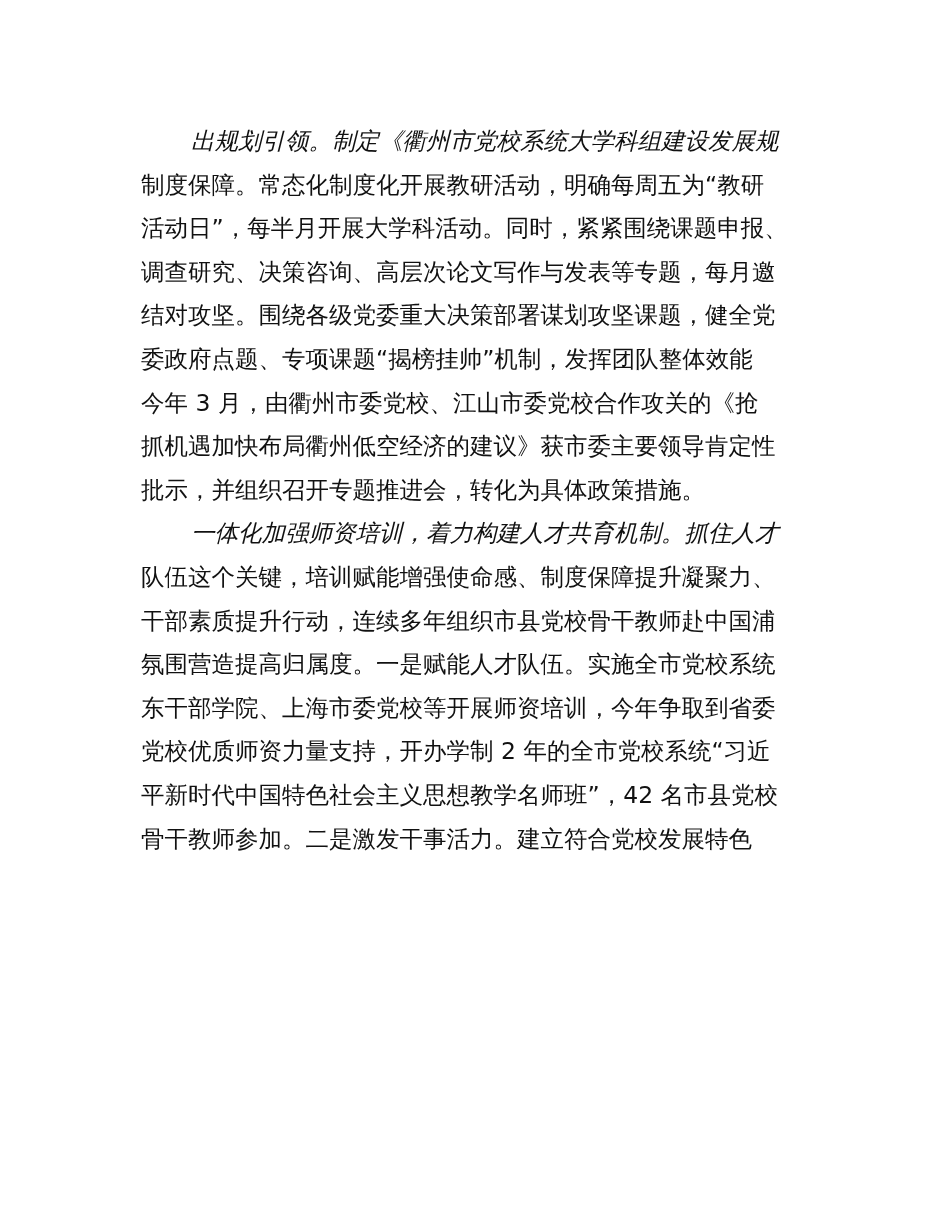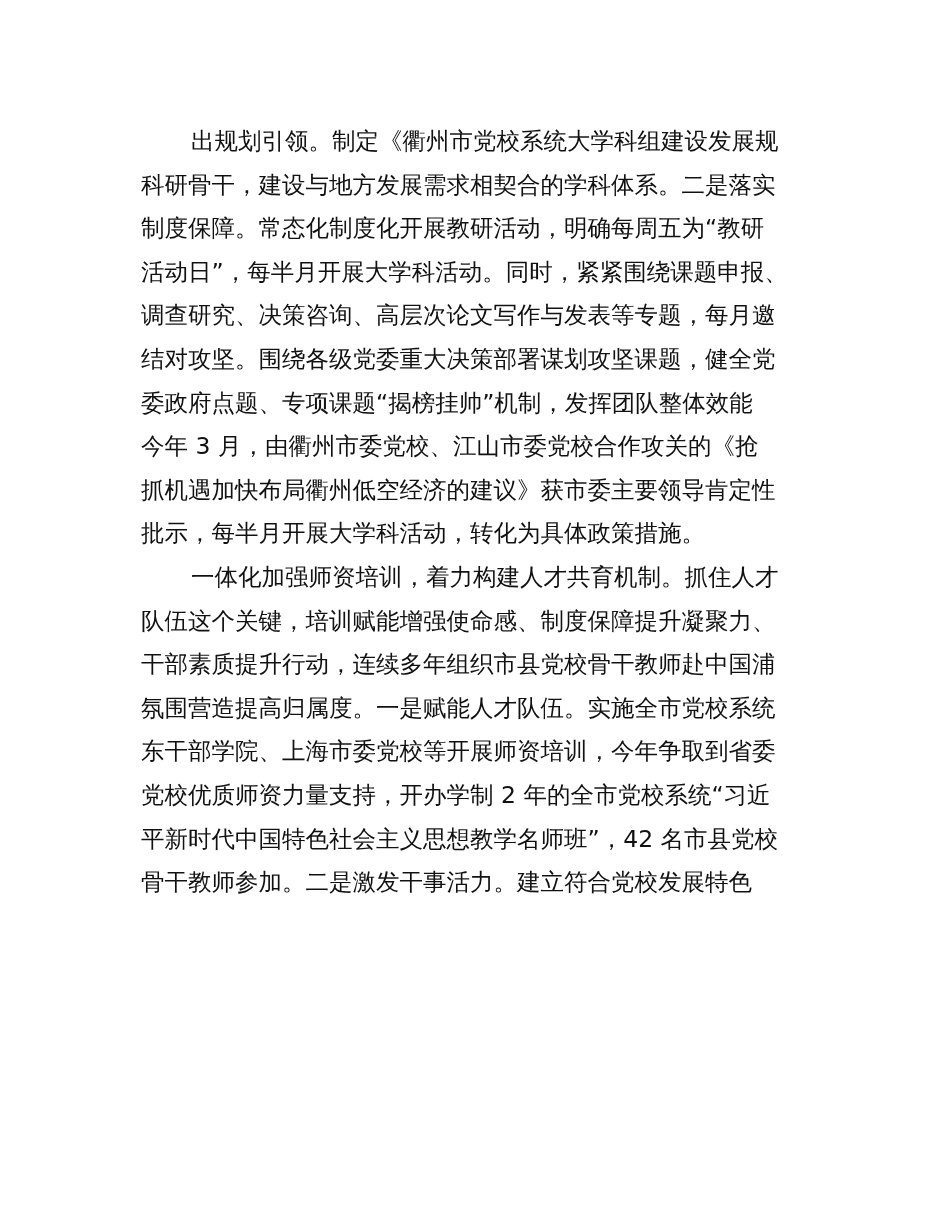--- a/index.html
+++ b/index.html
@@ -8,37 +8,36 @@
       position: absolute;
       left: 141px;
       top: 120px;
       width: 672px;
       font-family: "DejaVu Sans", sans-serif;
       font-size: 23.5px;
       line-height: 43.6px;
       color: #111111;
     }
     .line { white-space: nowrap; height: 43.6px; }
-    .indent { padding-left: 50px; }
+    .indent { padding-left: 50px; font-style: italic; }
   </style>
 </head>
 <body>
 
 <div class="page">
   <div>
     <div class="line indent">出规划引领。制定《衢州市党校系统大学科组建设发展规</div>
-    <div class="line">科研骨干，建设与地方发展需求相契合的学科体系。二是落实</div>
     <div class="line">制度保障。常态化制度化开展教研活动，明确每周五为“教研</div>
     <div class="line">活动日”，每半月开展大学科活动。同时，紧紧围绕课题申报、</div>
     <div class="line">调查研究、决策咨询、高层次论文写作与发表等专题，每月邀</div>
     <div class="line">结对攻坚。围绕各级党委重大决策部署谋划攻坚课题，健全党</div>
     <div class="line">委政府点题、专项课题“揭榜挂帅”机制，发挥团队整体效能</div>
     <div class="line">今年 3 月，由衢州市委党校、江山市委党校合作攻关的《抢</div>
     <div class="line">抓机遇加快布局衢州低空经济的建议》获市委主要领导肯定性</div>
-    <div class="line">批示，每半月开展大学科活动，转化为具体政策措施。</div>
+    <div class="line">批示，并组织召开专题推进会，转化为具体政策措施。</div>
   </div>
   <div>
     <div class="line indent">一体化加强师资培训，着力构建人才共育机制。抓住人才</div>
     <div class="line">队伍这个关键，培训赋能增强使命感、制度保障提升凝聚力、</div>
     <div class="line">干部素质提升行动，连续多年组织市县党校骨干教师赴中国浦</div>
     <div class="line">氛围营造提高归属度。一是赋能人才队伍。实施全市党校系统</div>
     <div class="line">东干部学院、上海市委党校等开展师资培训，今年争取到省委</div>
     <div class="line">党校优质师资力量支持，开办学制 2 年的全市党校系统“习近</div>
     <div class="line">平新时代中国特色社会主义思想教学名师班”，42 名市县党校</div>
     <div class="line">骨干教师参加。二是激发干事活力。建立符合党校发展特色</div>

